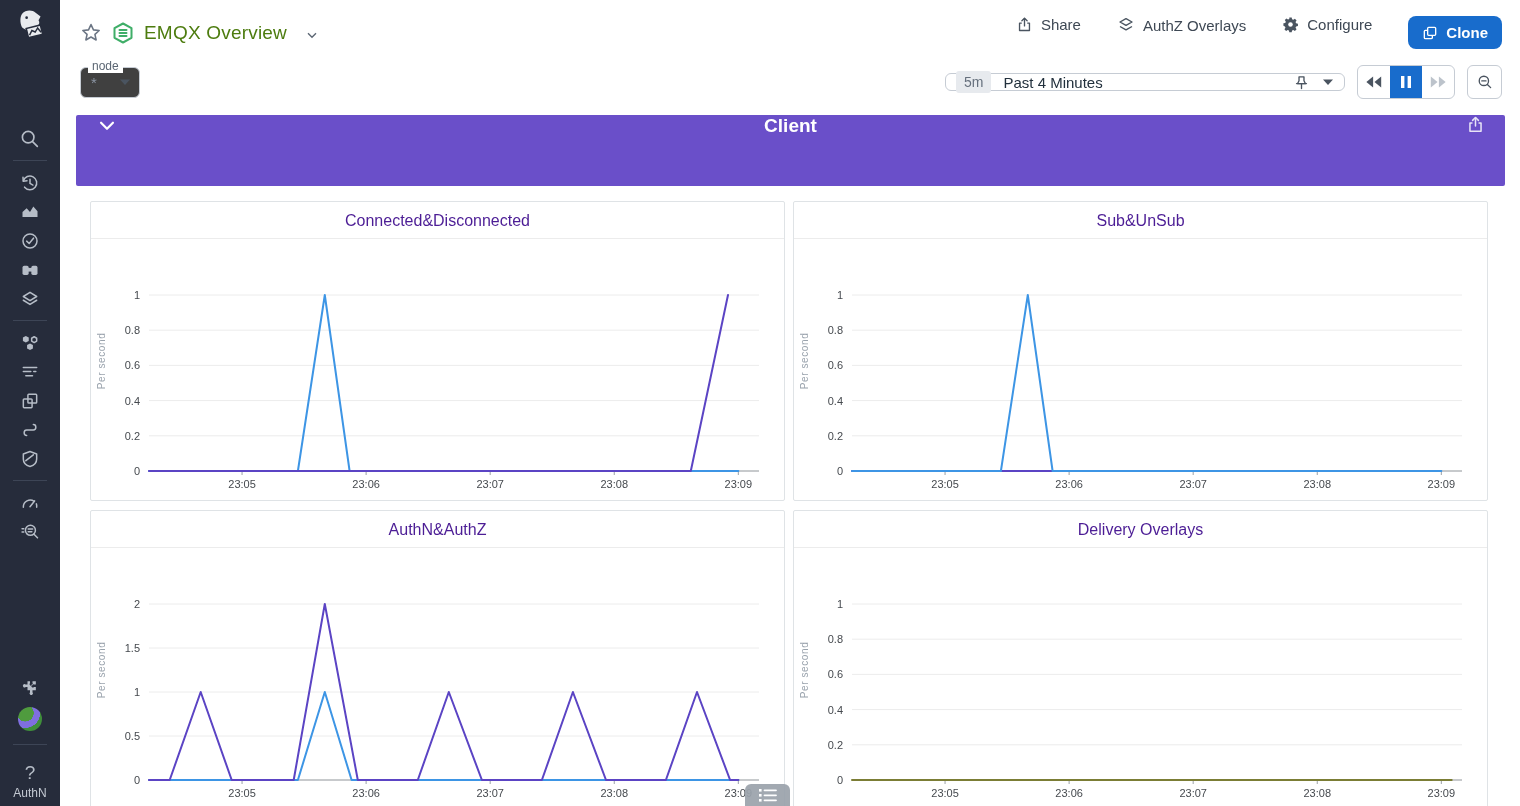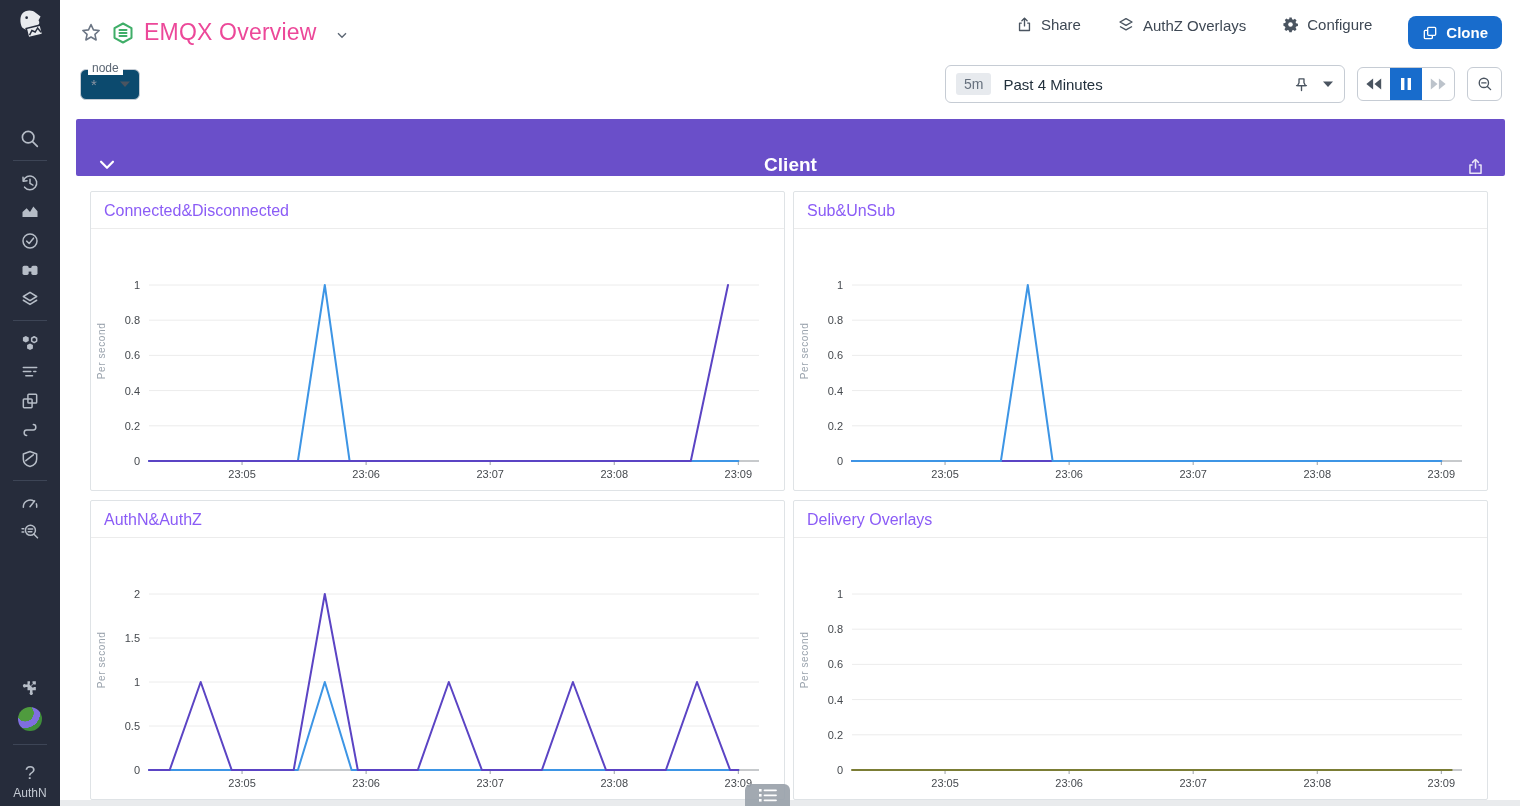--- a/index.html
+++ b/index.html
@@ -19,53 +19,53 @@
   .help-q { font-size:19px; }
   .help-label { font-size:12px; margin-top:2px; color:#c3c9d2; }
   .avatar-dot { width:24px; height:24px; border-radius:50%;
     background:radial-gradient(circle at 30% 25%, #4f9b3e 0 34%, #7f6fe0 35% 60%, #3f8f3a 61% 100%); }
   svg.sicon { stroke:#b6bdc7; fill:none; stroke-width:1.8; stroke-linecap:round; stroke-linejoin:round; }
   svg.sicon .fill { fill:#b6bdc7; stroke:none; }
   
   .main { flex:1; display:flex; flex-direction:column; position:relative; }
   .header { padding:16px 18px 0 20px; }
   .hrow1 { display:flex; align-items:center; gap:9px; }
-  .page-title { font-size:23px; color:#ec4899; font-weight:500; letter-spacing:.2px; }
+  .page-title { font-size:19px; color:#4d7c0f; font-weight:500; letter-spacing:.2px; }
   .title-caret { margin-left:8px; margin-top:4px; }
   .actions { margin-left:auto; display:flex; align-items:flex-start; gap:36px; color:#3e4854; font-size:15px; }
   .action { display:flex; align-items:center; gap:8px; cursor:pointer; }
   .clone-btn { background:#186ccc; color:#fff; border:none; border-radius:8px; padding:8px 14px;
     font-size:15px; font-weight:700; display:flex; align-items:center; gap:8px; cursor:pointer;
     font-family:inherit; }
   .hrow2 { display:flex; align-items:center; margin-top:16px; }
   .node-select { position:relative; width:60px; height:31px; border:1px solid #c6ccd4; border-radius:6px;
-    display:flex; align-items:center; padding:0 8px 0 10px; cursor:pointer; background:#0c4a6e; }
+    display:flex; align-items:center; padding:0 8px 0 10px; cursor:pointer; background:#404040; }
   .node-legend { position:absolute; top:-9px; left:7px; background:#fff; padding:0 4px;
     font-size:12px; color:#5b6673; }
   .node-value { font-size:15px; color:#8a94a2; flex:1; }
   .right-controls { margin-left:auto; display:flex; align-items:center; gap:12px; }
-  .time-box { width:400px; height:38px; border:1px solid #c6ccd4; border-radius:6px; background:#fff;
+  .time-box { width:400px; height:18px; border:1px solid #c6ccd4; border-radius:6px; background:#fff;
     display:flex; align-items:center; padding:0 10px; gap:12px; cursor:text; }
   .time-chip { background:#e7eaee; color:#66707d; border-radius:3px; padding:3px 8px; font-size:14px; }
   .time-label { font-size:15px; color:#22303c; flex:1; }
   .btn-group { display:flex; height:34px; border:1px solid #c6ccd4; border-radius:6px; overflow:hidden; background:#fff; }
   .seg { width:32px; display:flex; align-items:center; justify-content:center; cursor:pointer; }
   .seg.active { background:#186ccc; }
   .zoom-btn { width:35px; height:34px; border:1px solid #c6ccd4; border-radius:6px; background:#fff;
     display:flex; align-items:center; justify-content:center; cursor:pointer; }
   
   .content { margin-top:16px; padding:0 15px 0 16px; flex:1; }
-  .banner { height:57px; background:#6a4fc9; border-radius:2px; position:relative;
-    display:flex; align-items:flex-end; padding:0 20px; color:#fff; }
+  .banner { height:71px; background:#6a4fc9; border-radius:2px; position:relative;
+    display:flex; align-items:flex-start; padding:0 20px; color:#fff; }
   .banner-title { position:absolute; left:0; right:0; text-align:center; font-size:19px; font-weight:700; }
   .banner-export { margin-left:auto; z-index:1; cursor:pointer; opacity:.85; }
   .banner-chev { z-index:1; cursor:pointer; }
   .cards { display:grid; grid-template-columns:1fr 1fr; gap:9px 8px; margin-top:15px; padding:0 17px 0 14px; }
   .card { background:#fff; border:1px solid #dfe3e6; border-radius:2px; height:300px; overflow:hidden; }
-  .card-title { font-size:16px; color:#8b5cf6; padding:10px 13px 8px; border-bottom:1px solid #ececec; }
+  .card-title { font-size:16px; color:#4c1d95; padding:10px 13px 8px; border-bottom:1px solid #ececec;text-align:center; }
   .chart-host { padding-top:2px; }
   svg.chart text.tick { font-family:"Liberation Sans","DejaVu Sans",sans-serif; font-size:11px; fill:#45494e; }
   svg.chart text.ylabel { font-family:"Liberation Sans","DejaVu Sans",sans-serif; font-size:10px; fill:#9aa3ad; letter-spacing:.6px; }
   .bottom-strip { height:8px; background:#e9ebed; margin:0 -15px 0 -16px; }
   .list-fab { position:absolute; left:745px; top:784px; width:45px; height:22px; background:#9ba3ac;
     border-radius:6px 6px 0 0; display:flex; align-items:center; justify-content:center; cursor:pointer; opacity:.93; }
 </style>
 </head>
 <body>
 

